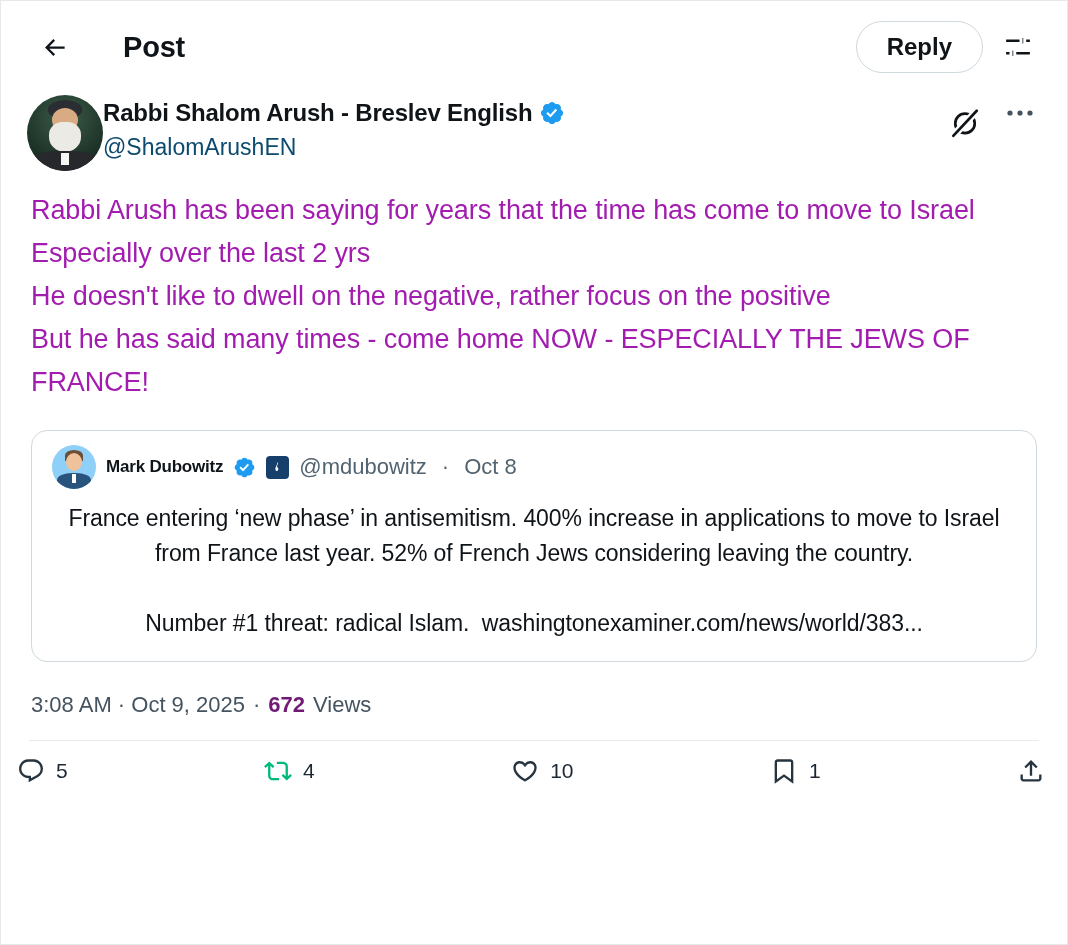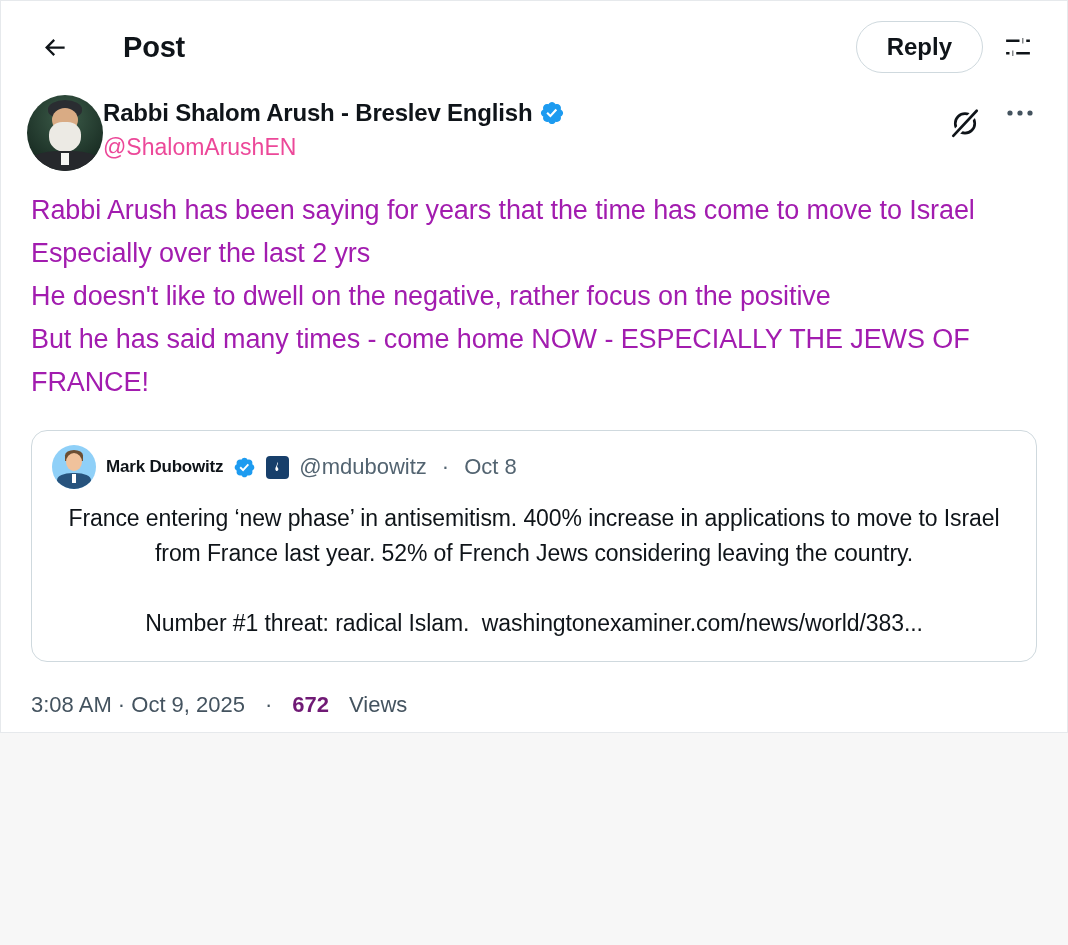--- a/index.html
+++ b/index.html
@@ -1,18 +1,18 @@
 <!DOCTYPE html>
 <html><head>
 <meta charset="utf-8">
 <style>
   * { margin:0; padding:0; box-sizing:border-box; }
   html,body { background:#f7f7f7; font-family:"Liberation Sans","DejaVu Sans",sans-serif; }
   .page {
-    width:1068px; height:733px; margin:0 auto; background:#ffffff;
+    width:1068px; height:945px; margin:0 auto; background:#ffffff;
     border:1px solid #e6e9ec; position:relative; overflow:hidden;
     color:#0f1419;
   }
   
   .hdr { display:flex; align-items:center; padding:20px 28px 8px 36px; }
   .hdr .back-btn { background:none; border:none; cursor:pointer; width:34px; height:34px;
     display:flex; align-items:center; justify-content:center; color:#0f1419; }
   .hdr .back-btn svg { width:27px; height:27px; }
   .hdr .title { font-size:29px; font-weight:700; margin-left:52px; letter-spacing:-.2px; }
   .hdr .spacer { flex:1; }
@@ -28,21 +28,21 @@
   .avatar.lg { width:76px; height:76px; background:radial-gradient(circle at 50% 30%, #3c5c49 0%, #182b22 78%); }
   .lg .hat   { position:absolute; left:21px; top:5px;  width:34px; height:18px; background:#2a2d31; border-radius:50% 50% 40% 40%; }
   .lg .face  { position:absolute; left:25px; top:13px; width:26px; height:24px; background:#d9ab84; border-radius:50%; }
   .lg .beard { position:absolute; left:22px; top:27px; width:32px; height:30px; background:#eceae4; border-radius:46% 46% 55% 55%; }
   .lg .suit  { position:absolute; left:4px;  top:56px; width:68px; height:24px; background:#26282c; border-radius:40% 40% 0 0; }
   .lg .shirt { position:absolute; left:34px; top:58px; width:8px;  height:12px; background:#f5f5f2; }
   .author-info { padding-top:4px; min-width:0; }
   .name-line { display:flex; align-items:center; gap:7px; }
   .name-line .disp-name { font-size:24px; font-weight:700; letter-spacing:-.2px; white-space:nowrap; }
   .badge { flex:none; display:inline-flex; }
-  .handle { font-size:23px; color:#ec4899; margin-top:7px; }
+  .handle { font-size:23px; color:#0c4a6e; margin-top:7px; }
   .author-row .spacer { flex:1; }
   .icon-btn { background:none; border:none; cursor:pointer; padding:4px; display:flex;
     align-items:center; justify-content:center; }
   .grok-btn { margin-top:8px; color:#0f1419; }
   .more-btn { margin-top:8px; margin-left:16px; color:#44535f; }
   
   .post-body { padding:18px 28px 0 30px; font-size:27px; line-height:43px;
     color:#a21caf; white-space:pre-line; letter-spacing:-.1px; }
   
   .quote-card { margin:26px 30px 0 30px; border:1px solid #cfd9de; border-radius:16px;
@@ -54,21 +54,21 @@
   .sm .suit  { position:absolute; left:5px;  top:28px; width:34px; height:16px; background:#27537d; border-radius:45% 45% 0 0; }
   .sm .shirt { position:absolute; left:20px; top:29px; width:4px;  height:9px;  background:#ffffff; }
   .q-name { font-size:17px; font-weight:700; letter-spacing:-.2px; white-space:nowrap; }
   .affiliate { width:23px; height:23px; border-radius:4px; background:#173f6b; flex:none;
     display:flex; align-items:center; justify-content:center; }
   .affiliate svg { width:15px; height:15px; }
   .q-meta { font-size:22px; color:#536471; white-space:nowrap; display:flex; gap:15px; }
   .q-body { margin-top:12px; font-size:23px; line-height:35px; color:#0f1419;
     white-space:pre-wrap; letter-spacing:-.1px;text-align:center; }
   
-  .meta-row { padding:30px 30px 0 30px; font-size:22px; color:#44535f; display:flex; gap:20px; align-items:baseline; }
+  .meta-row { padding:30px 30px 0 30px; font-size:22px; color:#44535f; display:flex; gap:8px; align-items:baseline; }
   .meta-row .views-n { color:#701a75; font-weight:700; }
   
   .divider { border-top:1px solid #e8ebed; margin:22px 28px 0 28px; }
   .actions { display:flex; align-items:center; justify-content:space-between;
     padding:16px 22px 10px 16px; }
   .action { background:none; border:none; cursor:pointer; display:flex; align-items:center;
     gap:11px; color:#26343f; font-family:inherit; }
   .action svg { width:28px; height:28px; }
   .action .cnt { font-size:21px; color:#1c2732; }
   .action.reposted svg { color:#00ba7c; }

